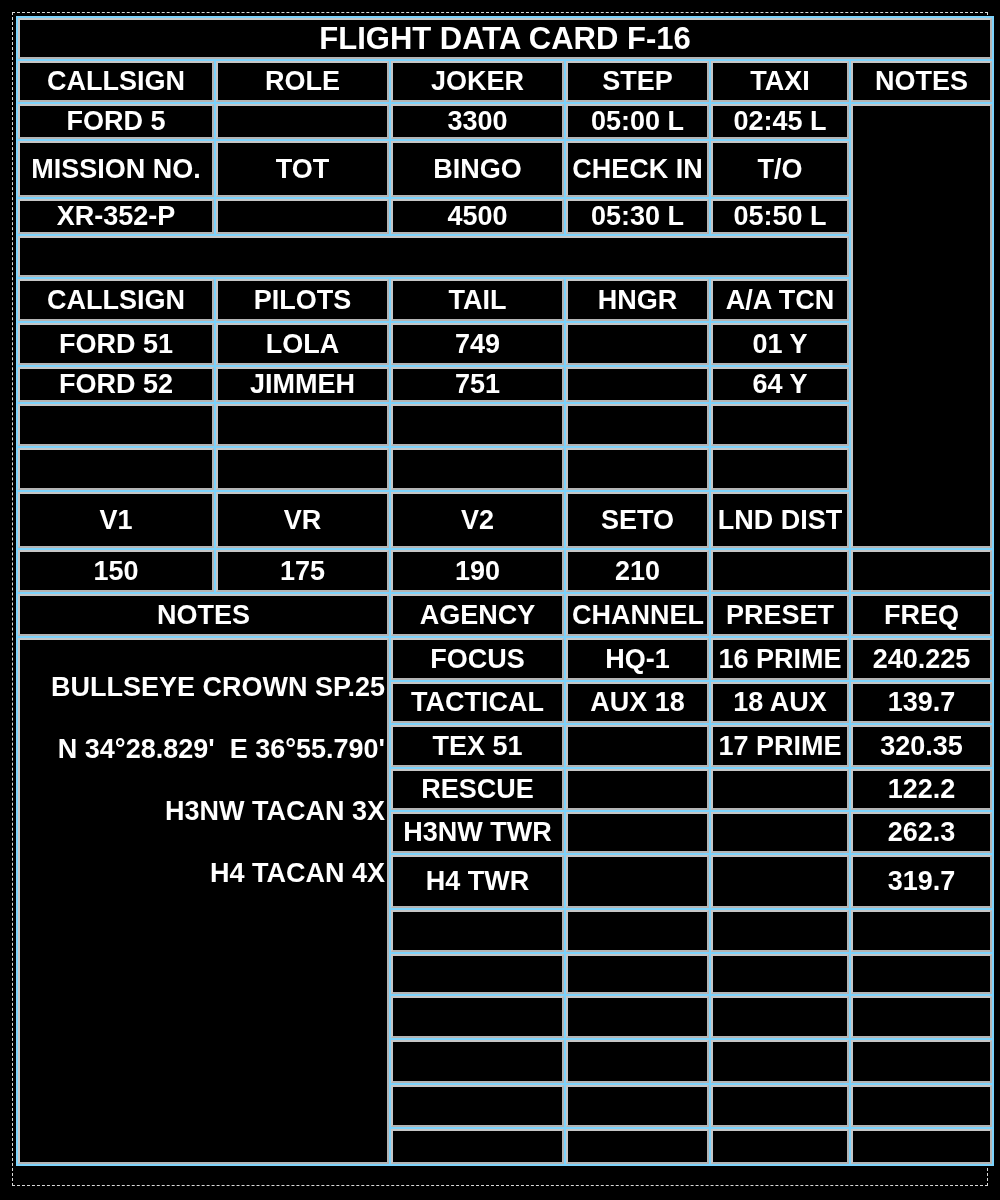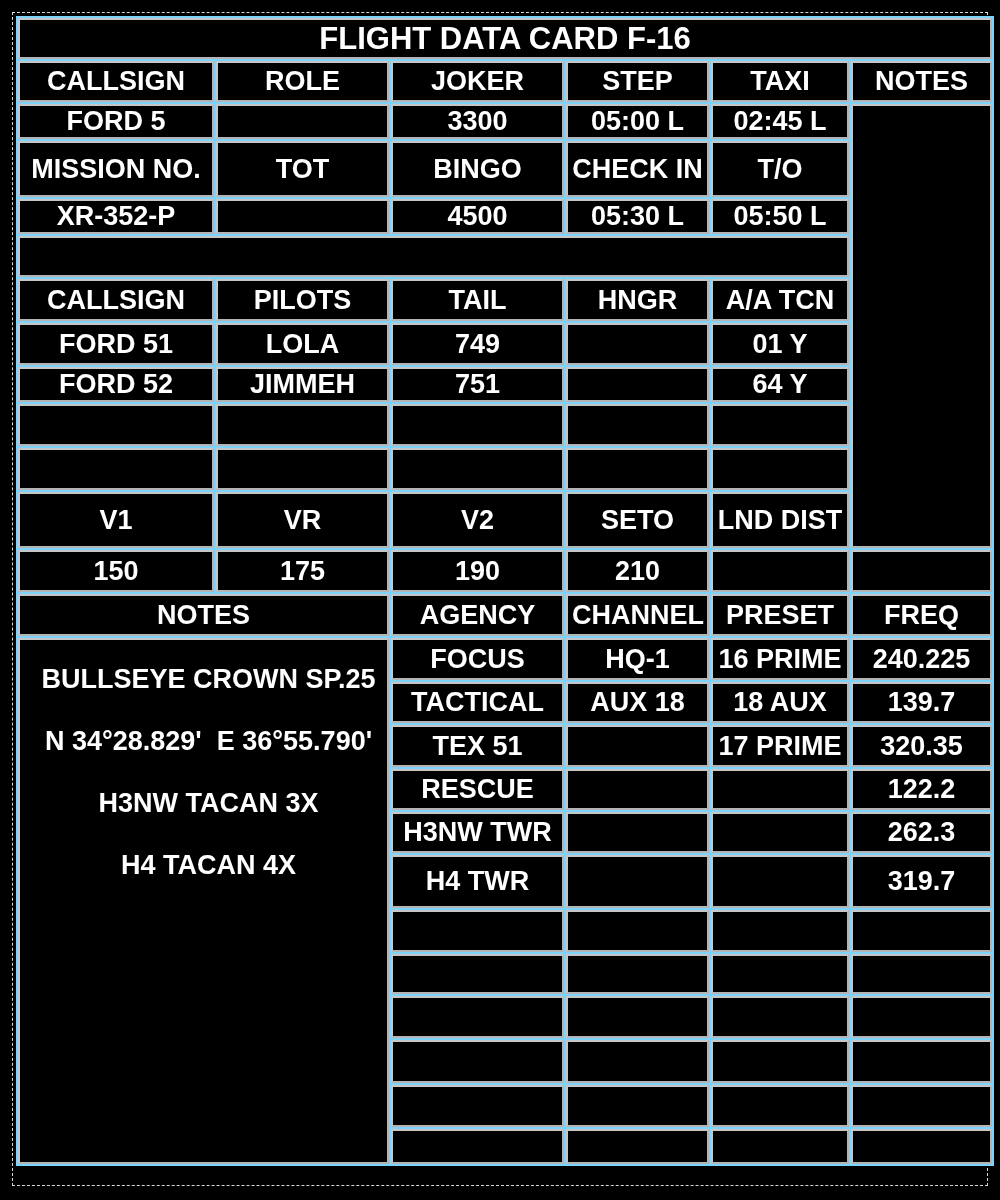--- a/index.html
+++ b/index.html
@@ -42,22 +42,22 @@
     vertical-align: middle;
     padding: 0 4px;
     overflow: hidden;
     white-space: nowrap;
   }
   td.title-cell {
     font-size: 31px;
   }
   td.notes-text {
     vertical-align: top;
-    text-align: center;
-    padding: 8px 2px 0 12px;
+    text-align: right;
+    padding: 16px 2px 0 12px;
     white-space: normal;
   }
   .notes-line {
     white-space: pre;
     line-height: 62px;
     font-size: 27px;
   }
 </style>
 </head>
 <body>

